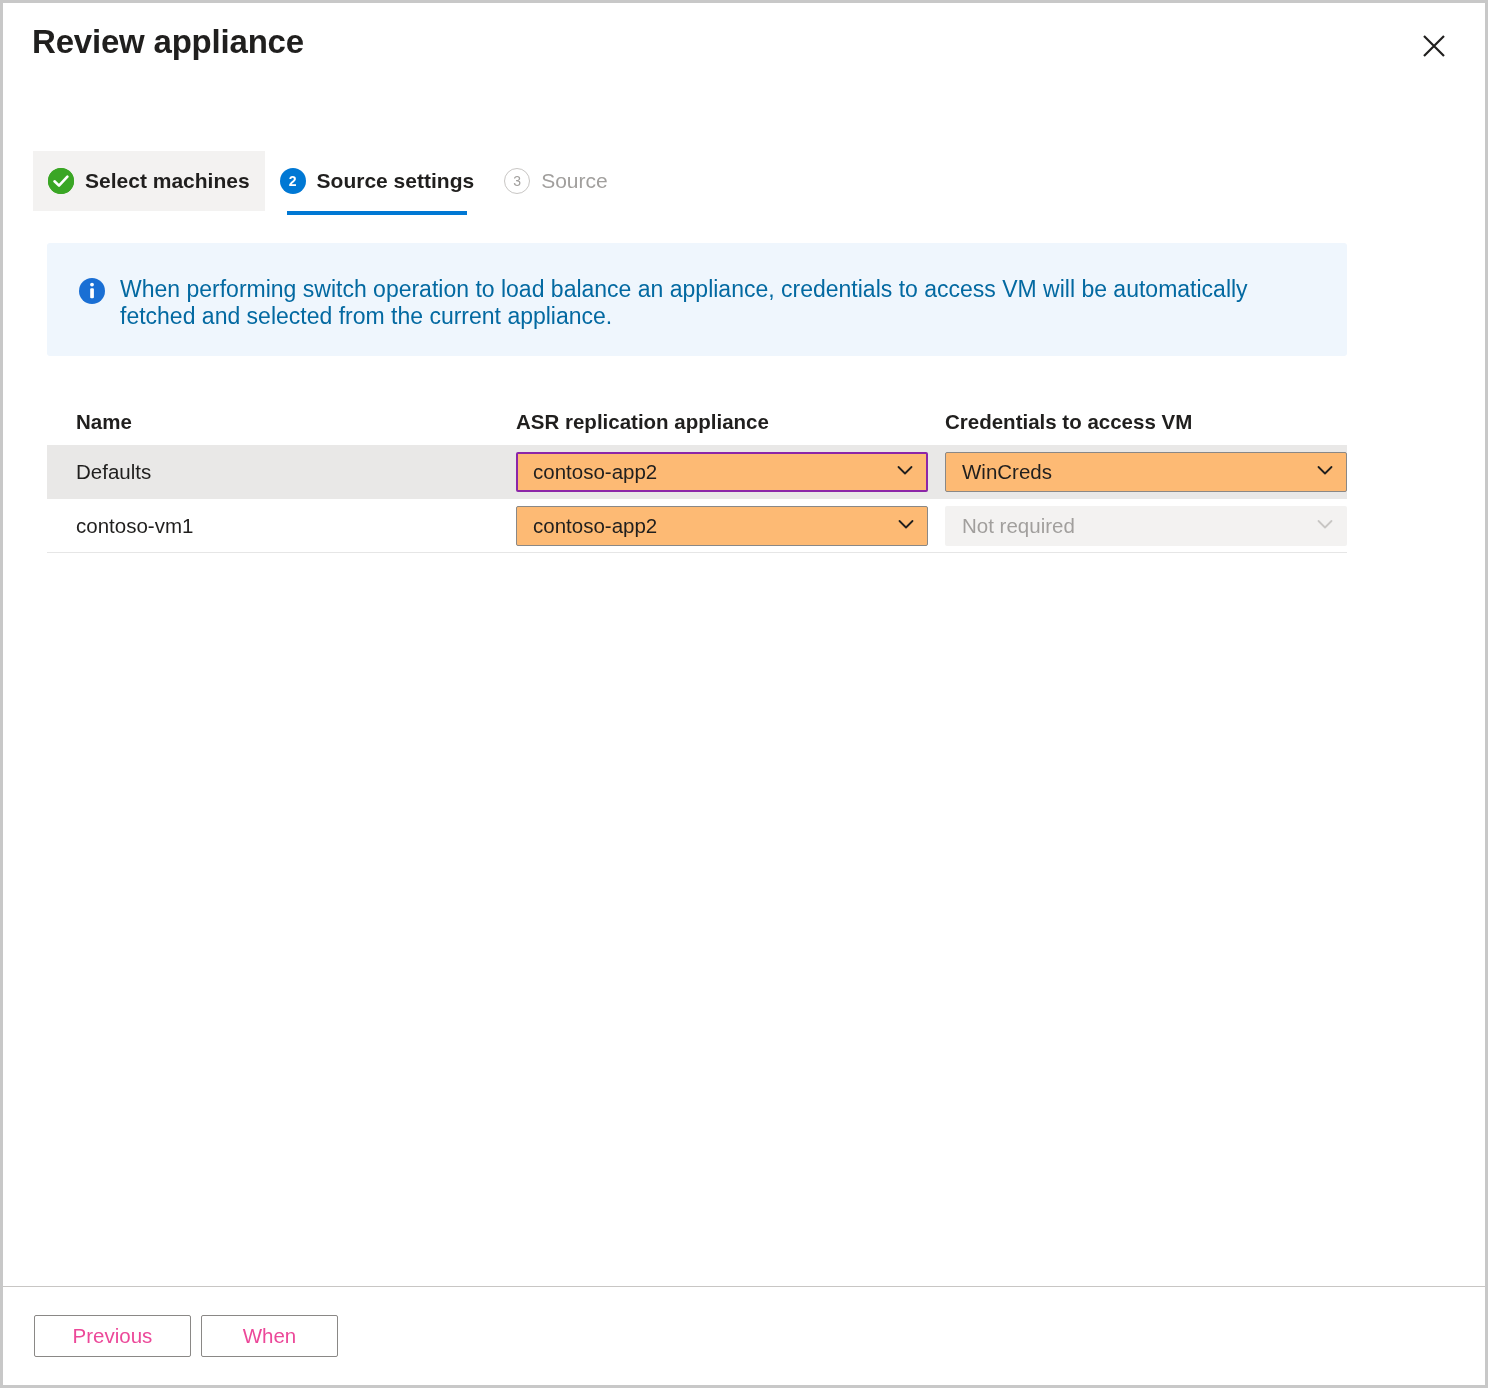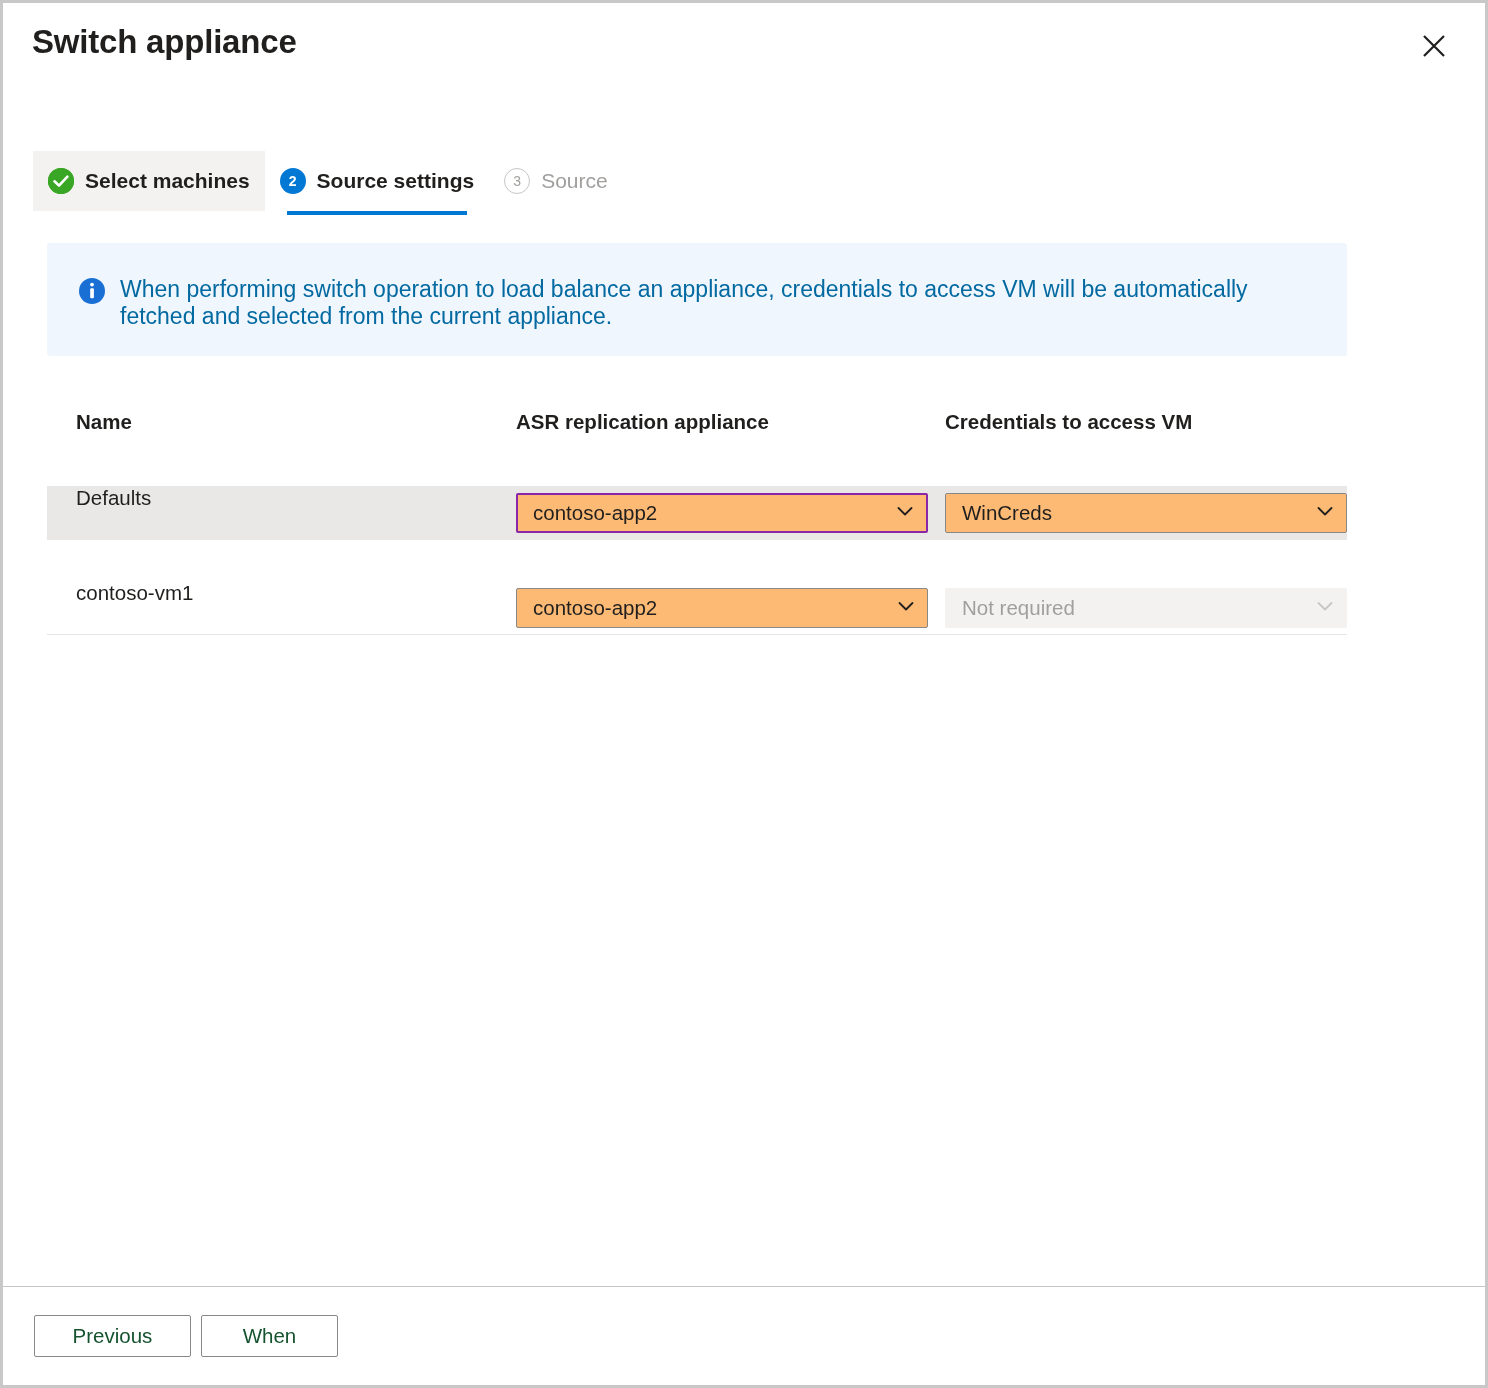--- a/index.html
+++ b/index.html
@@ -156,22 +156,22 @@
   .grid-head .cell {
     font-size: 20.5px;
     font-weight: 600;
     color: #201f1e;
   }
   .col-name   { width: 457px; padding-left: 29px; }
   .col-appl   { width: 428px; padding-left: 12px; }
   .col-creds  { width: 415px; padding-left: 13px; }
   .grid-row {
     display: flex;
+    align-items: center;
     height: 54px;
-    margin-top: 41px;
   }
   .grid-row.alt { background: #e9e8e7; }
   .grid-row.bordered { border-bottom: 1px solid #e6e6e6; }
   .cell-name {
     font-size: 20.5px;
     color: #201f1e;
   }
   .cell-ctrl { display: flex; align-items: center; }
   
   .dropdown {
@@ -222,32 +222,32 @@
     gap: 10px;
   }
   .btn {
     min-width: 157px;
     height: 42px;
     background: #ffffff;
     border: 1px solid #8a8886;
     border-radius: 2px;
     font-family: "Liberation Sans", sans-serif;
     font-size: 20.5px;
-    color: #14532d;
+    color: #ec4899;
     cursor: pointer;
     padding: 0 14px;
   }
   .btn.next { min-width: 137px; }
 </style>
 </head>
 <body>
 
 <div class="blade">
 
-  <div class="blade-title">Switch appliance</div>
+  <div class="blade-title">Review appliance</div>
 
   <button class="close-btn" aria-label="Close">
     <span>
       <svg width="26" height="26" viewBox="0 0 26 26" aria-hidden="true">
         <path d="M3 3 L23 23 M23 3 L3 23" stroke="#201f1e" stroke-width="2.2" fill="none"></path>
       </svg>
     </span>
   </button>
 
   <div class="tabs">

